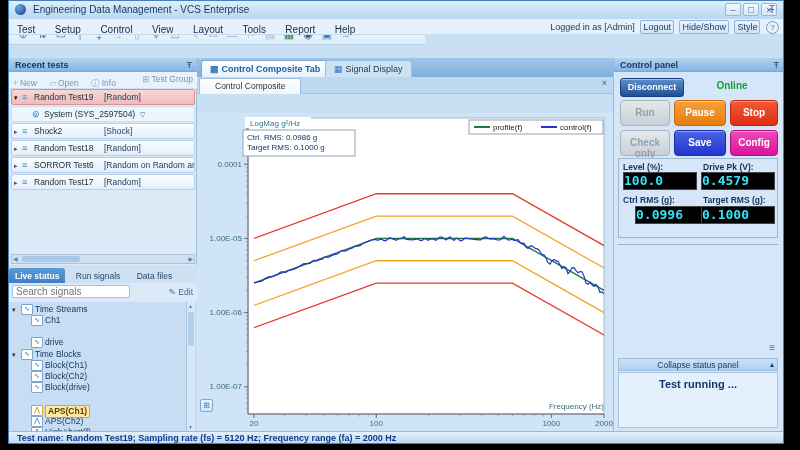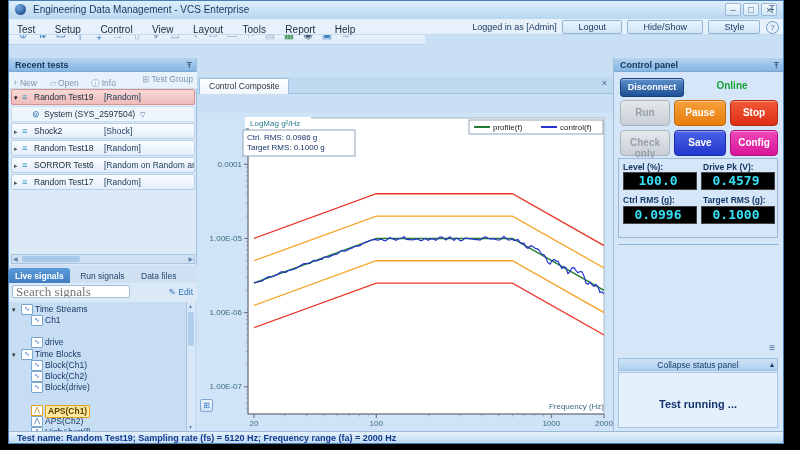--- a/index.html
+++ b/index.html
@@ -12,21 +12,21 @@
   #titlebar{left:0;top:0;width:774px;height:18px;background:linear-gradient(#ddeefb,#b9d7f1);}
   #app-icon{left:6px;top:3px;width:11px;height:11px;border-radius:50%;
             background:radial-gradient(circle at 35% 30%,#6fa6e0,#123a7a);}
   #win-title{left:24px;top:3px;font-size:10px;color:#16365c}
   .winbtn{top:2px;width:16px;height:13px;font-size:9px;line-height:12px;text-align:center;
           color:#3a5a7c;border:1px solid #9ab8d8;border-radius:2px;background:linear-gradient(#f4faff,#d4e6f6);box-sizing:border-box}
   
   #menubar{left:0;top:18px;width:774px;height:15px;background:#e6f1fc;border-bottom:1px solid #c4dbee}
   .menu-item{display:inline-block;padding:1px 7px 0 8px;font-size:10px;color:#1b2a3a}
   #session{right:4px;top:19px;font-size:9px;color:#16365c}
-  #session .sbtn{display:inline-block;margin-left:3px;padding:0 15px;border:1px solid #8fb4d8;border-radius:2px;
+  #session .sbtn{display:inline-block;margin-left:3px;padding:0 2px;border:1px solid #8fb4d8;border-radius:2px;
         background:linear-gradient(#eaf4fd,#cfe4f6);color:#16365c;font-size:9px;line-height:12px}
   #help-circ{display:inline-block;margin-left:3px;width:11px;height:11px;border-radius:50%;border:1px solid #6f9cc8;
         color:#3f72a8;font-size:8px;line-height:11px;text-align:center}
   
   #toolbar{left:0;top:33px;width:774px;height:24px;background:linear-gradient(#f2f9ff,#d6e9f9);
            border-bottom:2px solid #7fb0dd;display:flex;align-items:flex-start;padding-left:4px;box-sizing:border-box}
   .tbi{min-width:33px;padding:0 3px;text-align:center;cursor:default}
   .tbi .g{display:block;font-size:12px;line-height:13px;color:#3674b5}
   .tbi .l{display:block;font-size:8px;line-height:8px;color:#222;white-space:nowrap}
   .tbi.dis .g,.tbi.dis .l{color:#a8b4bf}
@@ -51,43 +51,43 @@
   .rt-row .tp{position:absolute;left:92px;color:#23405e}
   
   #hscroll{left:2px;top:196px;width:184px;height:10px;background:#cfe0f2;border:1px solid #aac4de;box-sizing:border-box}
   #hscroll .arr{position:absolute;top:0;font-size:6px;line-height:8px;color:#5a7fa8}
   #hscroll .thumb{position:absolute;left:10px;top:1px;width:58px;height:6px;background:#a9c9e8;border-radius:2px}
   
   #sig-tabs{left:0;top:207px;width:188px;height:18px;background:#cfe0f2;border-bottom:1px solid #9fc0de}
   .stab{display:inline-block;font-size:8.5px;padding:3px 6px 0 6px;color:#24496e;height:15px;box-sizing:border-box}
   .stab.active{background:linear-gradient(#5b9bd8,#3f7ec4);color:#fff;font-weight:bold;border-radius:3px 3px 0 0}
   #search-row{left:0;top:225px;width:188px;height:19px;background:#dce9f7}
-  #search-input{position:absolute;left:3px;top:2px;width:118px;height:13px;font-size:13px;
-        border:1px solid #9fc0de;border-radius:2px;padding:0 3px;color:#333;box-sizing:border-box;font-family:Liberation Serif, serif}
+  #search-input{position:absolute;left:3px;top:2px;width:118px;height:13px;font-size:10px;
+        border:1px solid #9fc0de;border-radius:2px;padding:0 3px;color:#333;box-sizing:border-box;font-family:Liberation Sans, sans-serif}
   #edit-link{position:absolute;right:4px;top:4px;font-size:8.5px;color:#2f6fb8}
   
   #sig-tree{left:0;top:244px;width:188px;height:129px;background:#c6ddf3;overflow:hidden}
   .trow{position:absolute;left:0;width:175px;height:11px;font-size:8.5px;color:#14335e;line-height:11px;white-space:nowrap}
   .trow .exp{position:absolute;left:3px;font-size:7px;color:#333}
   .trow .box{position:absolute;width:10px;height:9px;background:#fff;border:1px solid #7aa7d0;border-radius:1px;
              font-size:7px;line-height:8px;text-align:center;color:#2f6fb8}
   .trow .lbl{position:absolute}
   .trow .lbl.hl{background:#ffe9a0;border:1px solid #e8a020;border-radius:1px;padding:0 2px;color:#5e4100;font-weight:bold}
   #vscroll{position:absolute;left:177px;top:0;width:9px;height:129px;background:#d8e8f8;border-left:1px solid #aac4de;box-sizing:border-box}
   #vscroll .arr{position:absolute;left:1px;font-size:5px;color:#5a7fa8}
   #vscroll .thumb{position:absolute;left:1px;top:10px;width:6px;height:34px;background:#b0cdea;border-radius:2px}
   
   #tabbar{left:188px;top:57px;width:416px;height:19px;background:linear-gradient(#9ec6ea,#7fb0dd)}
   .mtab{position:absolute;top:2px;height:17px;font-size:9px;line-height:16px;padding:0 8px;box-sizing:border-box;border-radius:3px 3px 0 0}
   .mtab .g{font-size:9px;color:#3a7abf;margin-right:3px}
   .mtab.active{background:linear-gradient(#ffffff,#e8f3fc);border:1px solid #7fa8d0;border-bottom:none;color:#1b5fa8;font-weight:bold}
   .mtab.inactive{background:#cde2f5;border:1px solid #9dbfdd;border-bottom:none;color:#2a3a4a}
   #subtabrow{left:188px;top:76px;width:416px;height:16px;background:#bdd8ef;border-bottom:1px solid #9fc0de}
   #subtab{position:absolute;left:2px;top:1px;height:15px;background:linear-gradient(#ffffff,#eef6fd);
-          border:1px solid #9fc0de;border-bottom:none;font-size:8.5px;line-height:14px;padding:0 9px;color:#333;border-radius:2px 2px 0 0}
+          border:1px solid #9fc0de;border-bottom:none;font-size:8.5px;line-height:14px;padding:0 15px;color:#333;border-radius:2px 2px 0 0}
   #subtab-close{position:absolute;right:6px;top:1px;font-size:9px;color:#44628a}
   #charttools{left:188px;top:92px;width:416px;height:20px;background:linear-gradient(#f4f9fe,#dcecfa);
               border-bottom:1px solid #b8d2e8;display:flex;align-items:center;padding-left:6px;box-sizing:border-box}
   .cti{width:16px;text-align:center;font-size:11px;color:#4080c0;margin-right:3px}
   .cti.dim{color:#9fb2c6}
   .cti.green{color:#1e7d33}
   .cti.dark{color:#44586e}
   #ct-pin{position:absolute;right:8px;top:3px;font-size:10px;color:#44628a}
   #chart-pane{left:188px;top:112px;width:416px;height:318px;background:#cfe4f6}
   #pan-btn{position:absolute;left:3px;top:286px;width:13px;height:13px;background:linear-gradient(#eaf4fd,#cfe4f6);
@@ -102,29 +102,29 @@
         box-sizing:border-box;box-shadow:inset 0 1px 0 rgba(255,255,255,.4)}
   .cbtn span{display:block;margin-top:6px}
   .cbtn.dis{background:linear-gradient(#e4e8ec,#c9cfd6);border:1px solid #aab4bd;color:#96a0aa;box-shadow:none}
   .cbtn.orange{background:linear-gradient(#f6a03a,#e87d0e);border:1px solid #c96a08}
   .cbtn.red{background:linear-gradient(#f05a38,#de2e12);border:1px solid #b52610}
   .cbtn.blue{background:linear-gradient(#4a63e8,#2336cc);border:1px solid #1b2aa8}
   .cbtn.magenta{background:linear-gradient(#f04ab8,#d8149a);border:1px solid #b00f80}
   #readouts{position:absolute;left:4px;top:100px;width:160px;height:80px;border:1px solid #9ab8d8;border-radius:0;box-sizing:border-box}
   .rlabel{position:absolute;font-size:8.5px;font-weight:bold;color:#14335e}
   .lcd{position:absolute;height:18px;background:#000;border:1px solid #444;box-sizing:border-box;
-       color:#35e0f5;font-family:"DejaVu Sans Mono",monospace;font-size:13px;font-weight:bold;text-align:center;
+       color:#35e0f5;font-family:"DejaVu Sans Mono",monospace;font-size:13px;font-weight:bold;text-align:left;
        line-height:16px;padding-right:4px}
   #rp-sep{position:absolute;left:4px;top:186px;width:160px;height:1px;background:#8fb4d8}
   #rp-list-icon{position:absolute;right:8px;top:284px;font-size:10px;color:#4a6f9a}
   #collapse-hdr{position:absolute;left:4px;top:300px;width:160px;height:13px;background:linear-gradient(#cde2f6,#aed0ee);
        border:1px solid #9fc0de;font-size:8.5px;color:#1a3a6e;text-align:center;line-height:12px;box-sizing:border-box}
   #collapse-chevron{position:absolute;right:3px;top:0;font-size:8px;color:#1a3a6e}
   #status-box{position:absolute;left:4px;top:314px;width:160px;height:56px;background:#e4f0fc;border:1px solid #a8c6e4;box-sizing:border-box}
-  #status-msg{margin-top:25px;text-align:center;font-size:11px;font-weight:bold;color:#16356e}
+  #status-msg{margin-top:5px;text-align:center;font-size:11px;font-weight:bold;color:#16356e}
   
   #statusbar{left:0;top:430px;width:774px;height:13px;background:linear-gradient(#e4f1fc,#bcd8f0);
              border-top:1px solid #9ab8d8;font-size:9px;font-weight:bold;color:#123a8e;line-height:13px;padding-left:8px;box-sizing:border-box}
 </style>
 </head>
 <body>
 
 <div id="win">
 
   <div id="titlebar" class="abs">
@@ -282,21 +282,21 @@
       <span class="tp">[Random]</span>
     </div>
 
     <div id="hscroll" class="abs">
       <span class="arr" style="left:1px">◀</span>
       <div class="thumb"></div>
       <span class="arr" style="right:1px">▶</span>
     </div>
 
     <div id="sig-tabs" class="abs">
-      <span class="stab active">Live signals</span>
+      <span class="stab active">Live status</span>
       <span class="stab">Run signals</span>
       <span class="stab">Data files</span>
     </div>
 
     <div id="search-row" class="abs">
       <input id="search-input" type="text" placeholder="Search signals" style="">
       <span id="edit-link"><span>✎</span> <span>Edit</span></span>
     </div>
 
     <div id="sig-tree" class="abs">
@@ -343,20 +343,28 @@
           <span class="lbl" style="left:36px">HighAbort(f)</span>
         </div>
       <div id="vscroll">
         <span class="arr" style="top:1px">▲</span>
         <div class="thumb"></div>
         <span class="arr" style="bottom:1px">▼</span>
       </div>
     </div>
   </div>
 
+  <div id="tabbar" class="abs">
+    <div class="mtab active" style="left:4px">
+      <span class="g">▦</span><span>Control Composite Tab</span>
+    </div>
+    <div class="mtab inactive" style="left:128px">
+      <span class="g">▦</span><span>Signal Display</span>
+    </div>
+  </div>
   <div id="subtabrow" class="abs">
     <div id="subtab">Control Composite</div>
     <span id="subtab-close">×</span>
   </div>
   <div id="charttools">
     <span class="cti">⊕</span>
     <span class="cti">⇅</span>
     <span class="cti">▭</span>
     <span class="cti">†</span>
     <span class="cti">‡</span>
@@ -497,21 +505,21 @@
         <span>Config</span>
       </div>
 
     <div id="readouts">
       <span class="rlabel" style="left:4px;top:3px">Level (%):</span>
       <span class="rlabel" style="left:84px;top:3px">Drive Pk (V):</span>
       <div class="lcd" style="left:4px;top:13px;width:74px">100.0</div>
       <div class="lcd" style="left:82px;top:13px;width:74px">0.4579</div>
       <span class="rlabel" style="left:4px;top:36px">Ctrl RMS (g):</span>
       <span class="rlabel" style="left:84px;top:36px">Target RMS (g):</span>
-      <div class="lcd" style="left:4px;top:47px;width:74px">0.0996</div>
+      <div class="lcd" style="left:16px;top:47px;width:74px">0.0996</div>
       <div class="lcd" style="left:82px;top:47px;width:74px">0.1000</div>
     </div>
     <div id="rp-sep"></div>
     <span id="rp-list-icon">≡</span>
     <div id="collapse-hdr">
       <span>Collapse status panel</span>
       <span id="collapse-chevron">▴</span>
     </div>
     <div id="status-box">
       <div id="status-msg">Test running ...</div>

